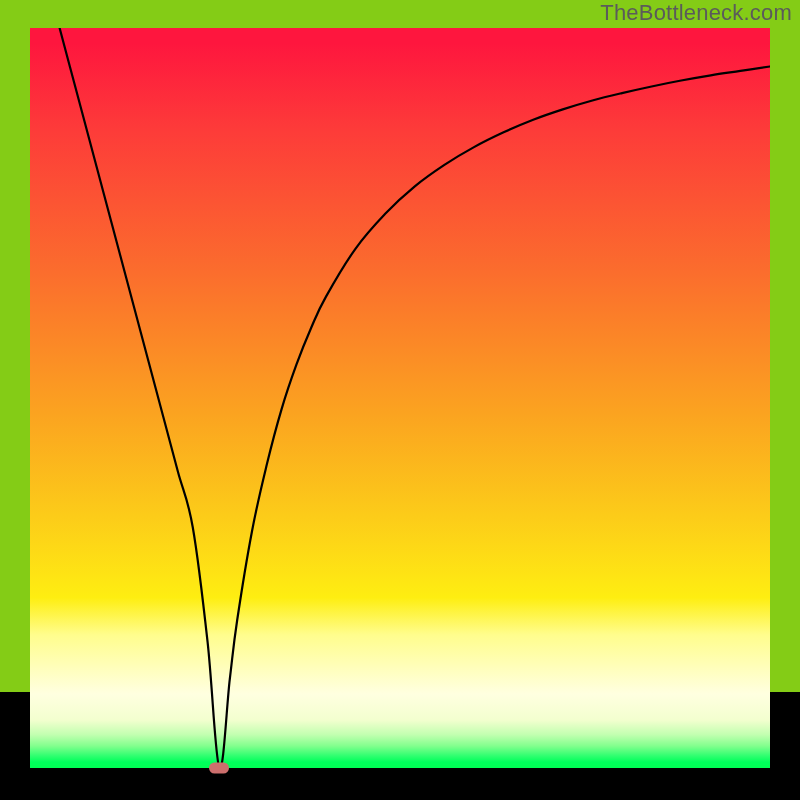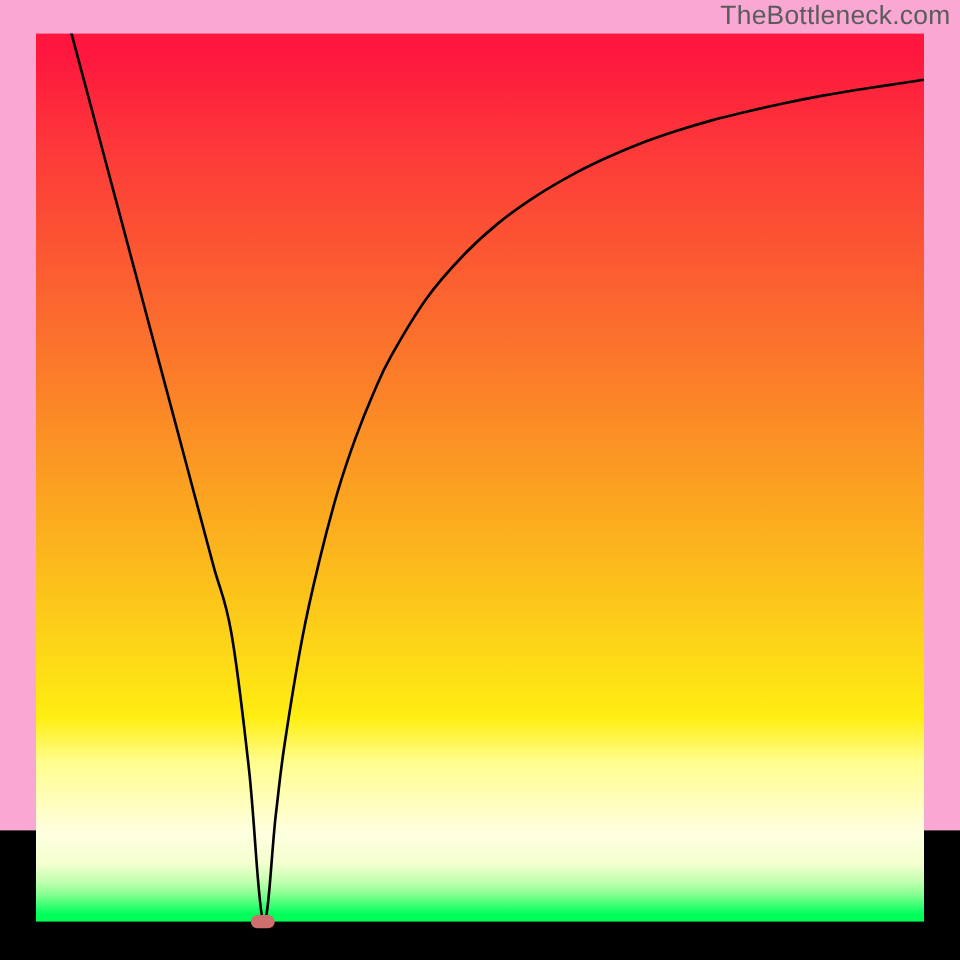--- a/index.html
+++ b/index.html
@@ -8,21 +8,21 @@
     width: 800px;
     height: 800px;
     background: #000;
     overflow: hidden;
     font-family: Arial, Helvetica, sans-serif;
   }
   .frame {
     position: relative;
     width: 800px;
     height: 692px;
-    background: #f9a8d4;
+    background: #84cc16;
   }
   .watermark {
     position: absolute;
     top: 0;
     right: 8px;
     color: #5b5b5b;
     font-size: 22px;
     font-weight: 500;
     letter-spacing: 0.2px;
     z-index: 5;

